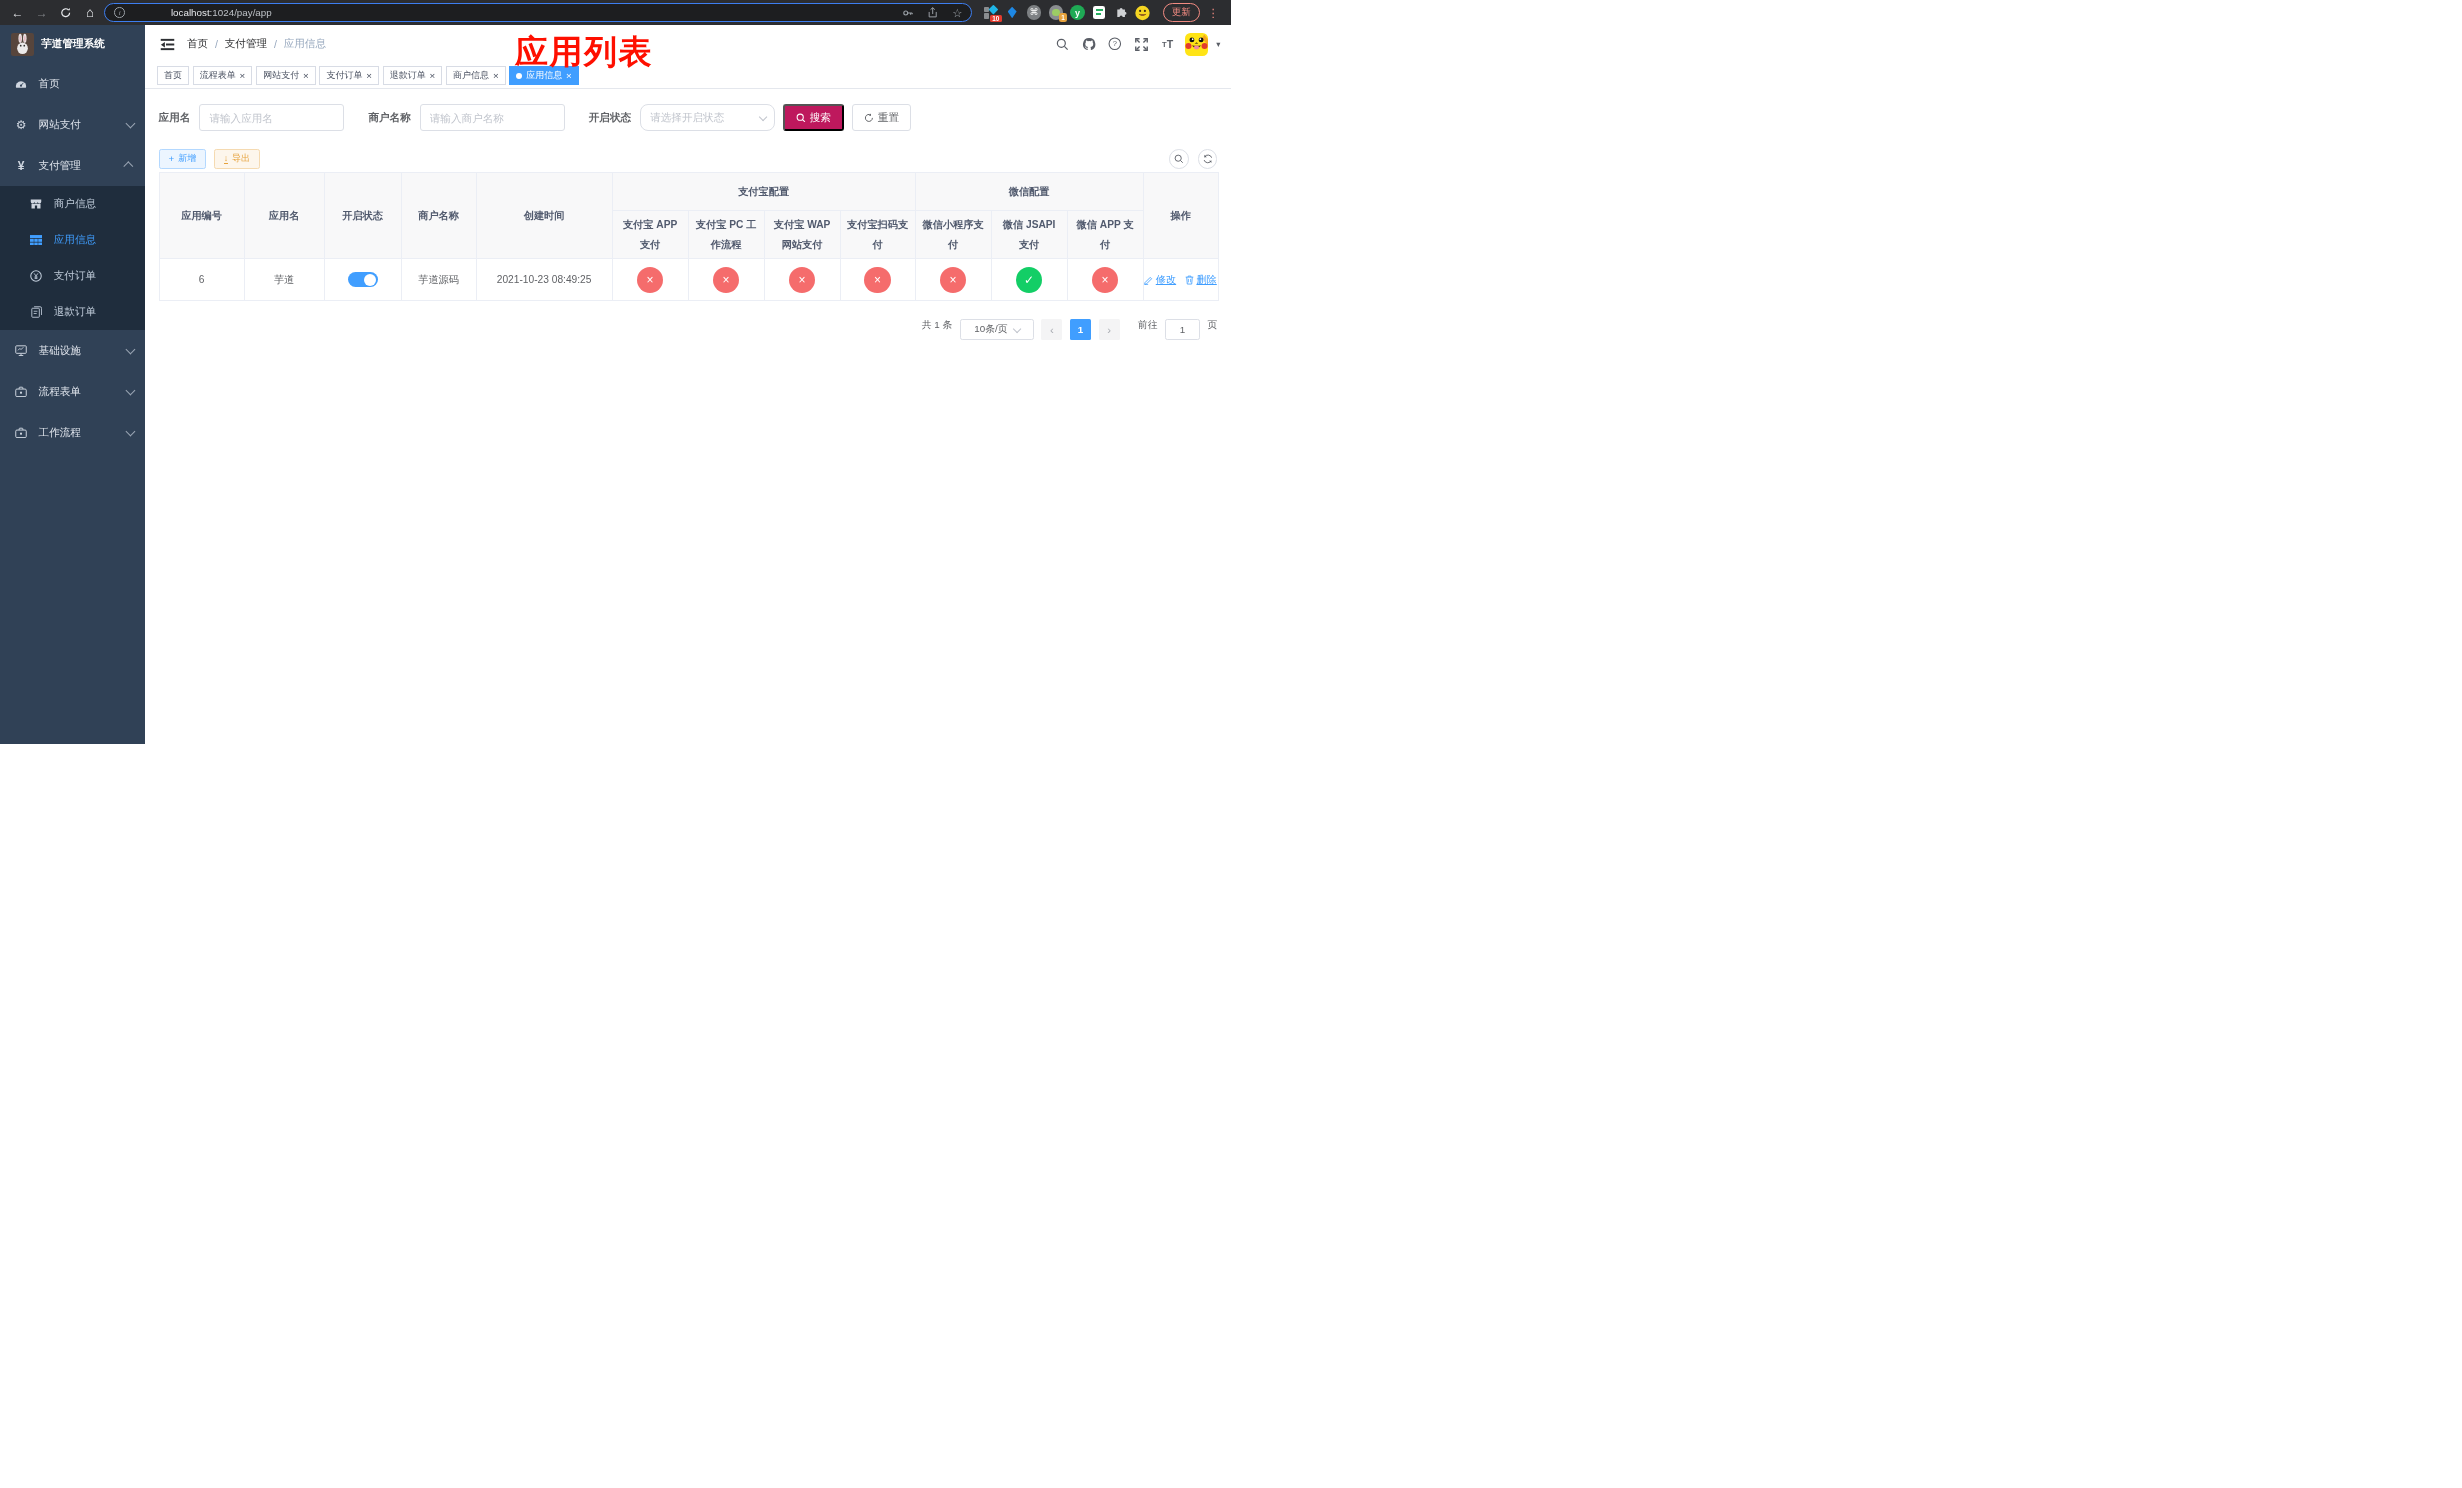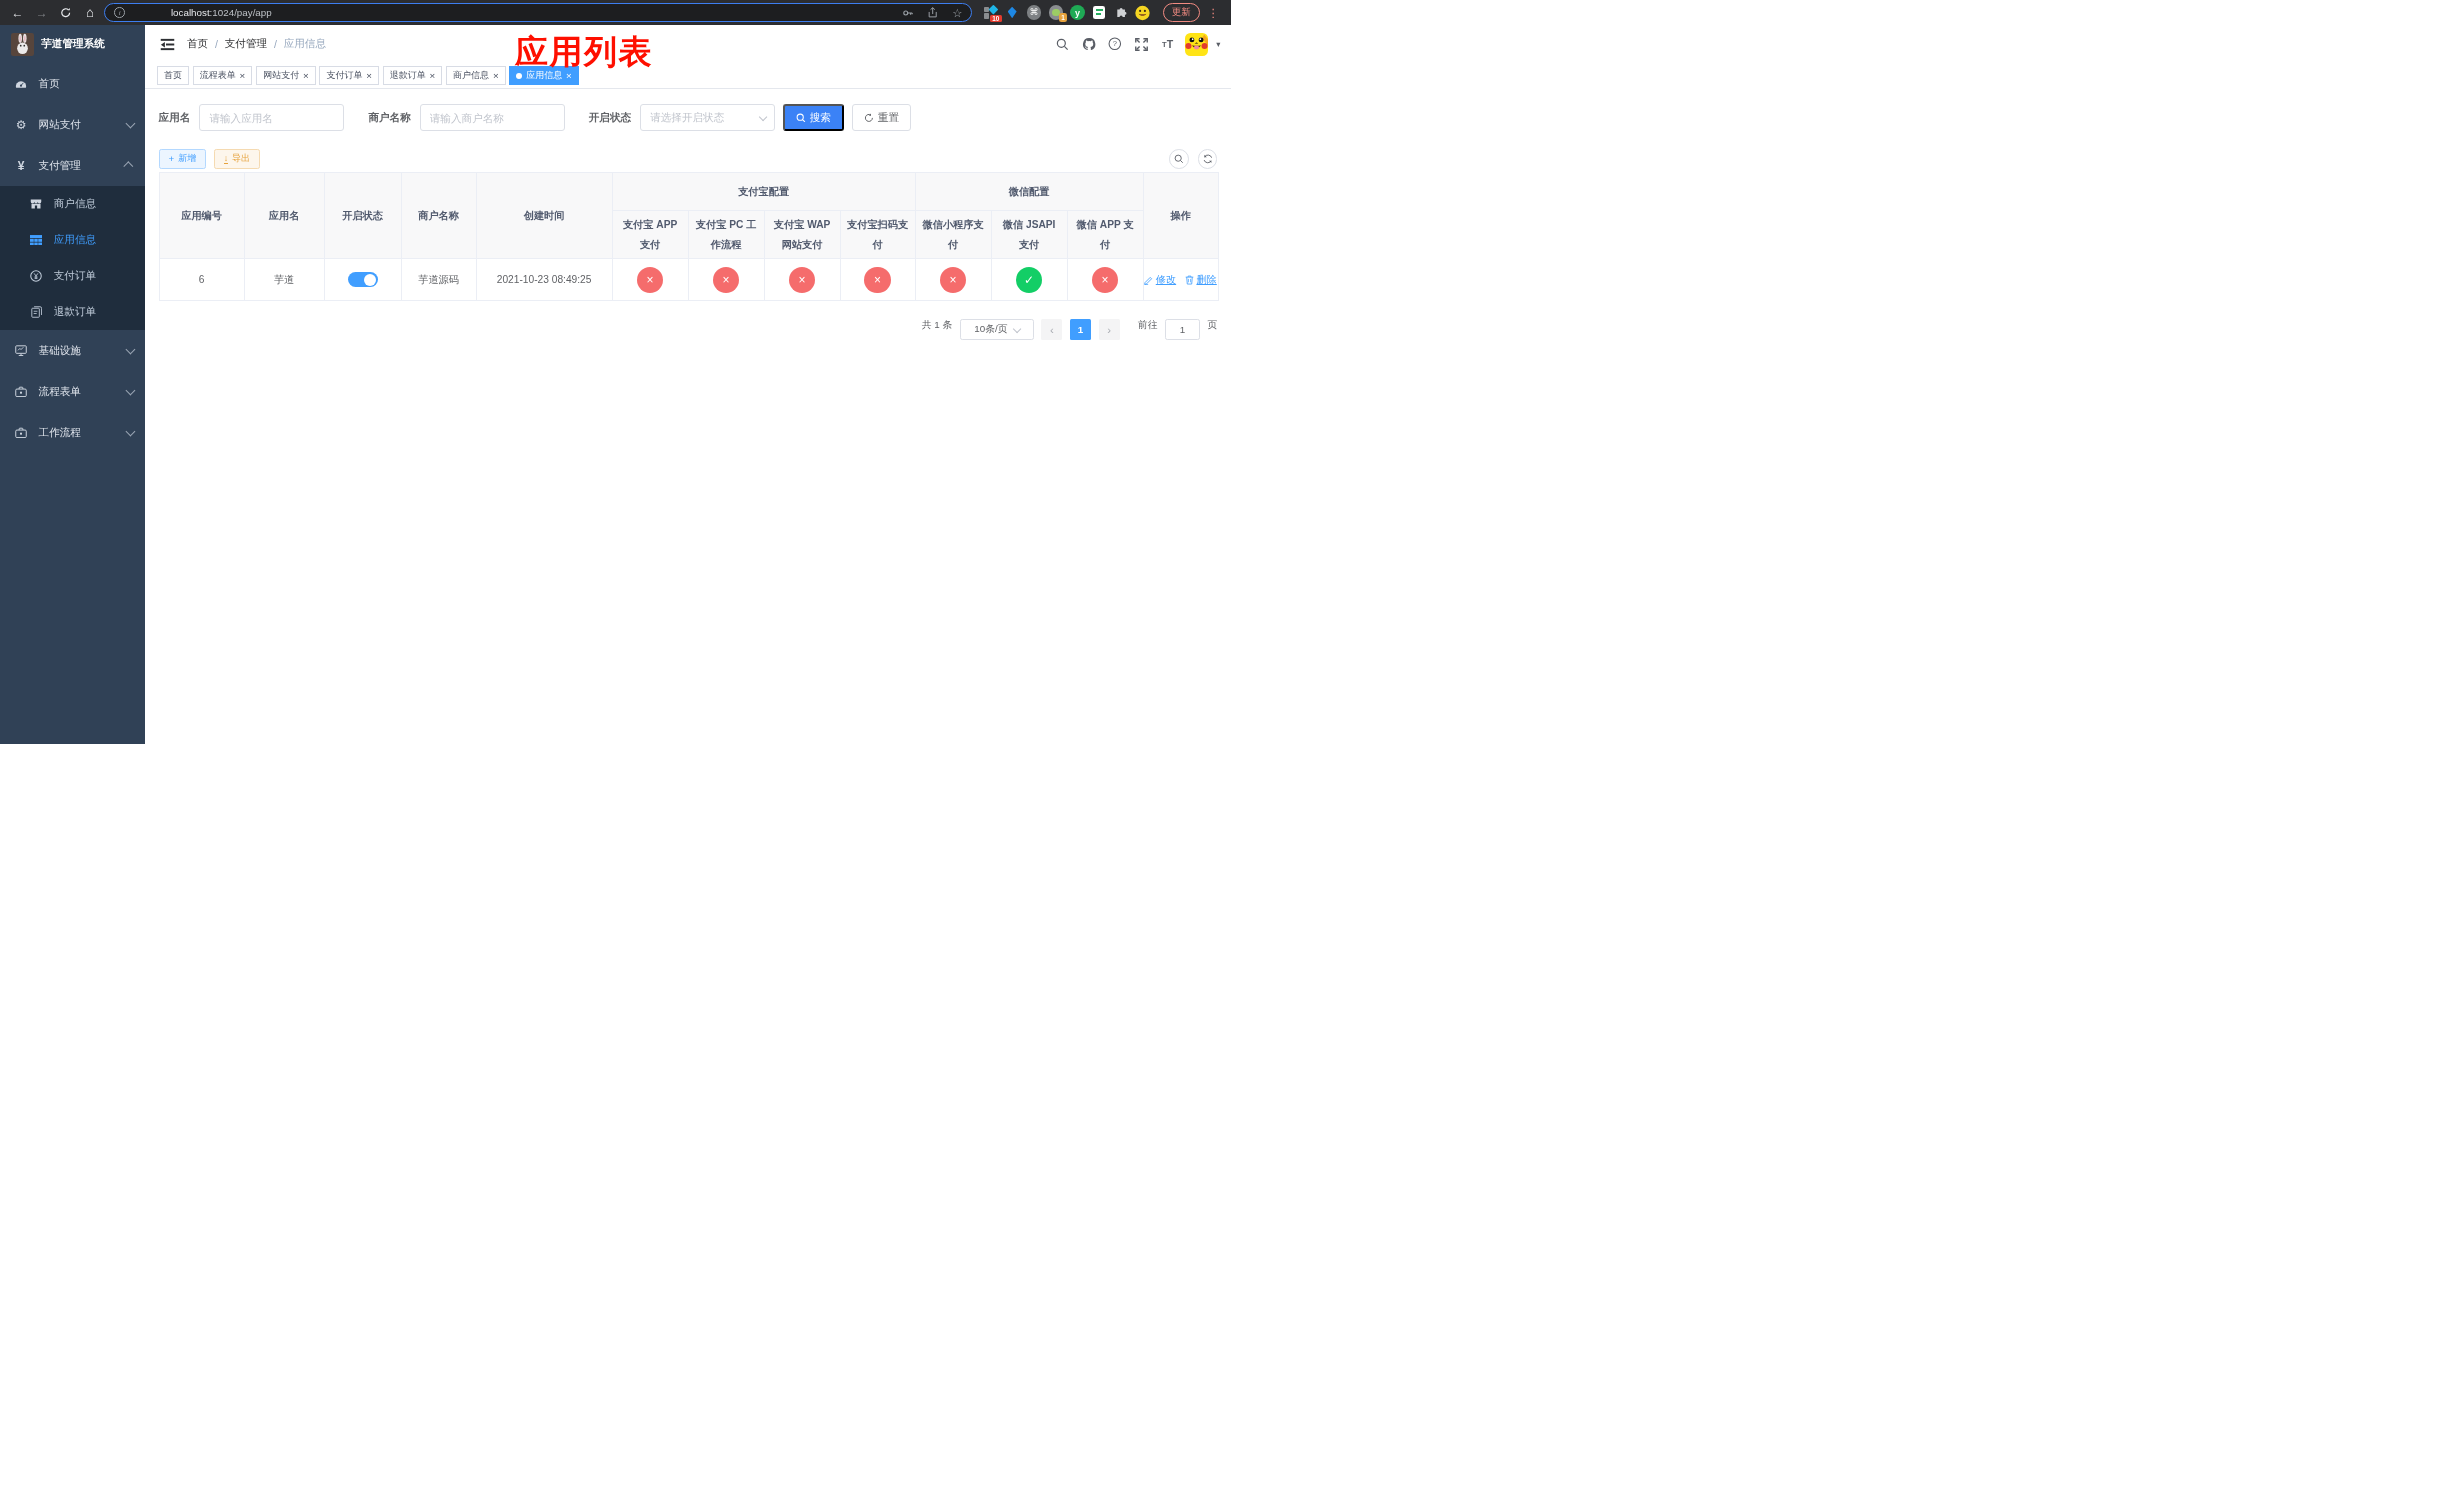--- a/index.html
+++ b/index.html
@@ -86,28 +86,28 @@
   .content { padding:0 13.6px; }
 
   
   .filters { margin-top:15px; display:flex; align-items:center; }
   .f-label { font-size:10.6px; color:#606266; font-weight:600; margin-right:9px; white-space:nowrap; }
   .f-input { width:145px; height:27px; border:0.8px solid #dcdfe6; border-radius:3px;
     padding:0 9px; font-size:10.6px; color:#606266; outline:none;
     font-family:"Liberation Sans","DejaVu Sans",sans-serif; }
   .f-input::placeholder { color:#c0c4cc; }
   .f-gap { width:24px; }
-  .f-select { width:135px; height:27px; border:0.8px solid #dcdfe6; border-radius:3px;
+  .f-select { width:135px; height:27px; border:0.8px solid #dcdfe6; border-radius:8px;
     display:flex; align-items:center; padding:12px 9px; color:#c0c4cc; font-size:10.6px; cursor:pointer;gap:12px; }
   .f-select .ph { flex:1; }
   .sel-chev { width:6px; height:6px; border-right:1.1px solid #c0c4cc; border-bottom:1.1px solid #c0c4cc;
     transform:rotate(45deg) translateY(-1.5px); }
   .btn { display:inline-flex; align-items:center; justify-content:center; gap:3.8px; cursor:pointer;
     border-radius:3px; font-size:10.6px; height:27px; padding:0 11.4px; white-space:nowrap; }
-  .btn-search { background:#3b82f6; color:#fff; margin-left:7.6px; }
+  .btn-search { background:#be185d; color:#fff; margin-left:7.6px; }
   .btn-reset { background:#fff; color:#606266; border:0.8px solid #dcdfe6; margin-left:7.6px; }
 
   
   .toolbar { margin-top:18px; display:flex; align-items:center; }
   .btn-sm { height:19.7px; padding:0 9px; font-size:9px; border-radius:2.3px;
     display:inline-flex; align-items:center; gap:3.8px; cursor:pointer; }
   .btn-add { background:#ecf5ff; border:0.8px solid #b3d8ff; color:#409eff; }
   .btn-export { background:#fdf6ec; border:0.8px solid #f5dab1; color:#e6a23c; margin-left:7.6px; }
   .plus-ico { font-size:9.8px; line-height:1; }
   .dl-ico { font-size:9px; line-height:1; border-bottom:1px solid currentColor; padding-bottom:0px; }

